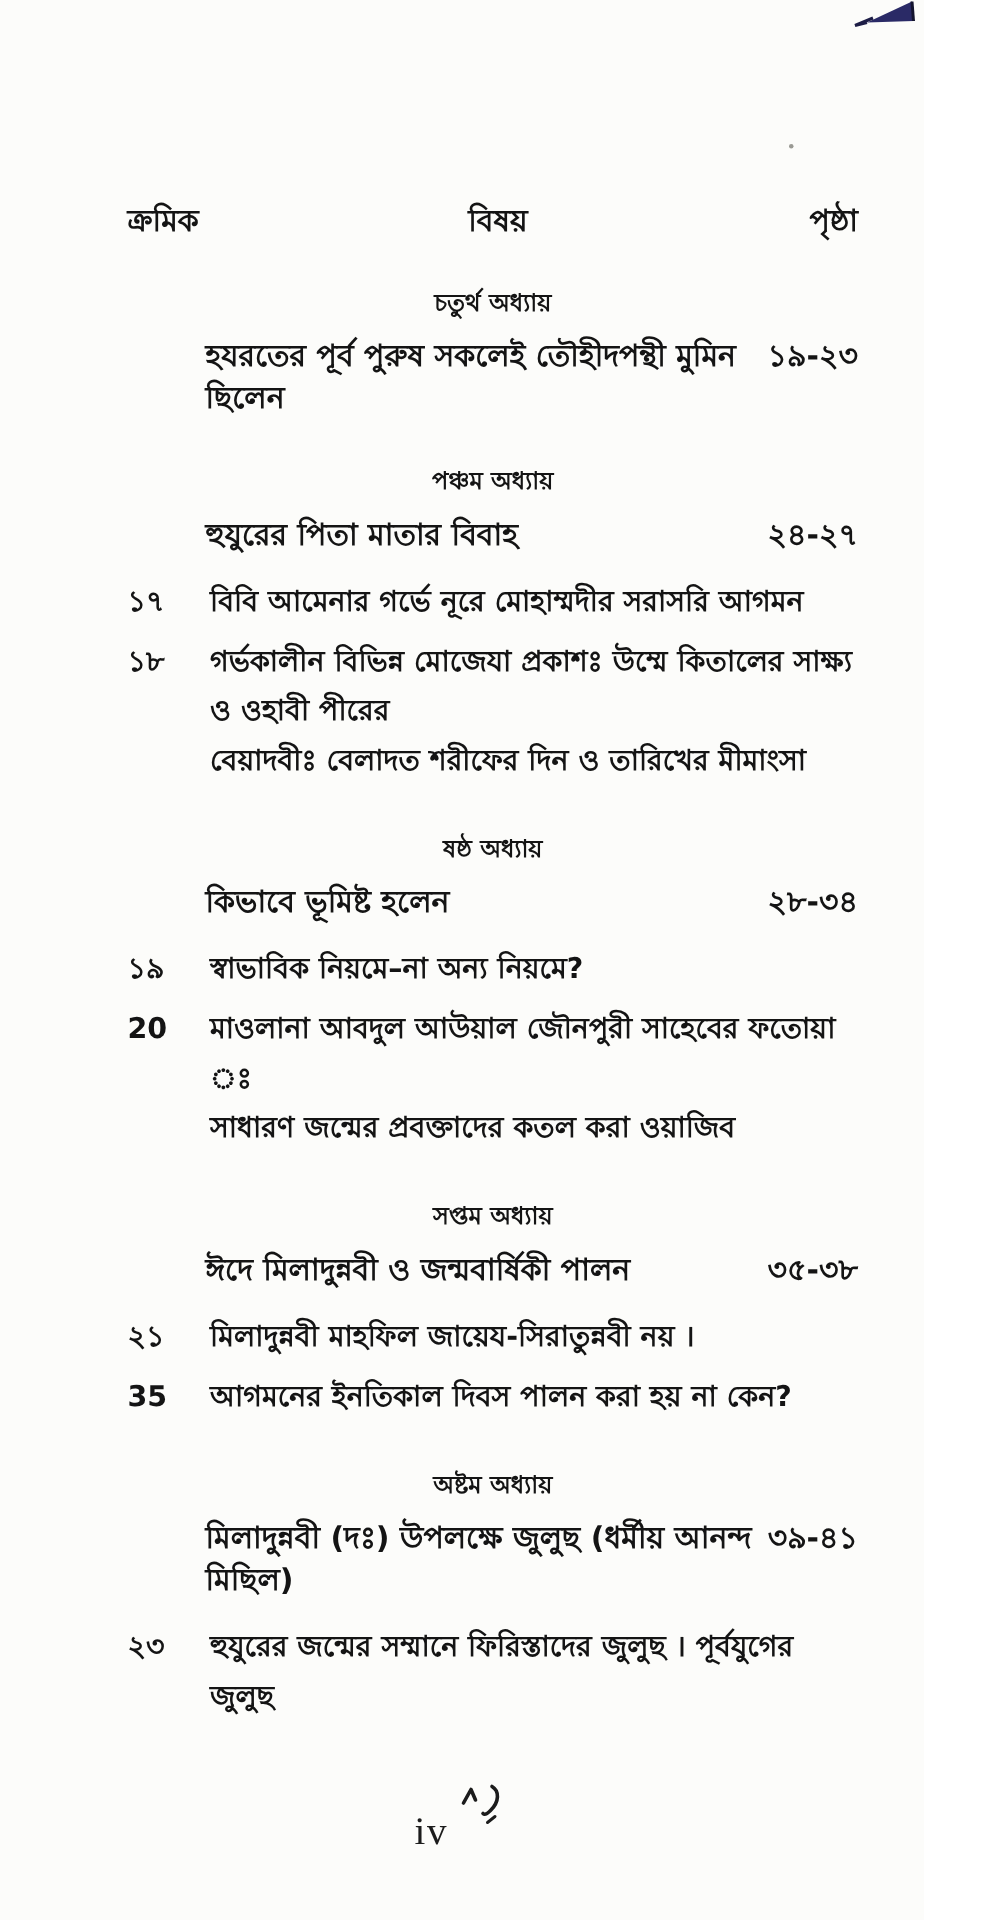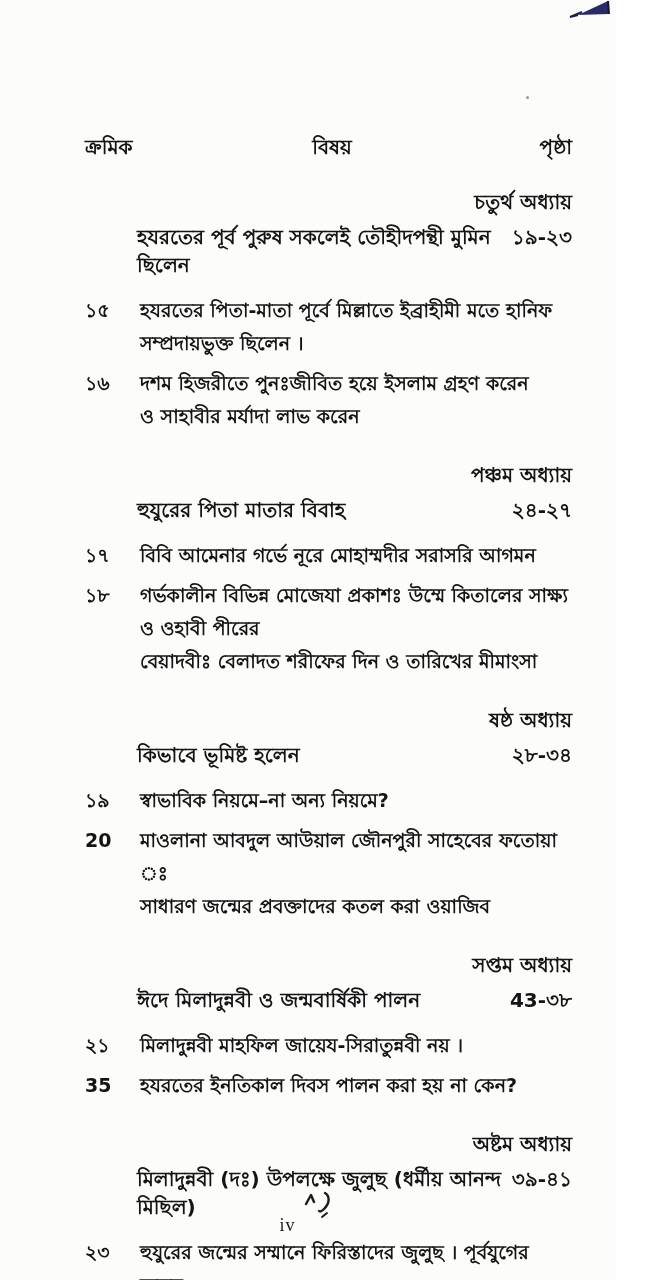--- a/index.html
+++ b/index.html
@@ -25,23 +25,23 @@
     margin:132px 44px 16px 85px;
     height:28px;
     font-size:20px;
   }
   .header-row .col-left{position:absolute;left:0;top:0;}
   .header-row .col-center{position:absolute;left:247px;top:0;transform:translateX(-50%);}
   .header-row .col-right{position:absolute;right:0;top:0;}
   .sections{margin:0 44px 0 85px;}
   .chapter-title{
     margin:26px 0 0 0;
-    font-size:20px;
+    font-size:16px;
     line-height:32px;
-    text-align:right;
+    text-align:center;
     font-weight:700;
   }
   .subtitle-row{
     position:relative;
     margin-top:5px;
     font-size:20px;
     line-height:28px;
     padding:0 52px;
   }
   .subtitle-row .pages{
@@ -58,21 +58,21 @@
     line-height:33px;
   }
   .item-no{flex:0 0 55px;}
   .item-text{white-space:pre-line;flex:1;}
   .footer{
     position:absolute;
     left:0;bottom:44px;width:100%;
     text-align:center;
     font-family:"Liberation Serif",serif;
     font-weight:400;
-    font-size:18px;
+    font-size:26px;
     color:#1c1c1c;
   }
   .footer .iv{letter-spacing:1px;}
   .squiggle{vertical-align:12px;margin-left:7px;}
 </style>
 </head>
 <body>
 
 <div class="page">
 
@@ -90,33 +90,20 @@
     <span class="col-right">পৃষ্ঠা</span>
   </div>
 
   <div class="sections">
   <section class="chapter">
     <h2 class="chapter-title">চতুর্থ অধ্যায়</h2>
     <div class="subtitle-row">
       <span class="subtitle">হযরতের পূর্ব পুরুষ সকলেই তৌহীদপন্থী মুমিন ছিলেন</span>
       <span class="pages">১৯-২৩</span>
     </div>
-    <div class="items">
-  <div class="item">
-    <span class="item-no">১৫</span>
-    <span class="item-text">হযরতের পিতা-মাতা পূর্বে মিল্লাতে ইব্রাহীমী মতে হানিফ
-সম্প্রদায়ভুক্ত ছিলেন ।</span>
-  </div>
-
-  <div class="item">
-    <span class="item-no">১৬</span>
-    <span class="item-text">দশম হিজরীতে পুনঃজীবিত হয়ে ইসলাম গ্রহণ করেন
-ও সাহাবীর মর্যাদা লাভ করেন</span>
-  </div>
-</div>
   </section>
 
   <section class="chapter">
     <h2 class="chapter-title">পঞ্চম অধ্যায়</h2>
     <div class="subtitle-row">
       <span class="subtitle">হুযুরের পিতা মাতার বিবাহ</span>
       <span class="pages">২৪-২৭</span>
     </div>
     <div class="items">
   <div class="item">
@@ -149,31 +136,31 @@
     <span class="item-text">মাওলানা আবদুল আউয়াল জৌনপুরী সাহেবের ফতোয়া ঃ
 সাধারণ জন্মের প্রবক্তাদের কতল করা ওয়াজিব</span>
   </div>
 </div>
   </section>
 
   <section class="chapter">
     <h2 class="chapter-title">সপ্তম অধ্যায়</h2>
     <div class="subtitle-row">
       <span class="subtitle">ঈদে মিলাদুন্নবী ও জন্মবার্ষিকী পালন</span>
-      <span class="pages">43-৩৮</span>
+      <span class="pages">৩৫-৩৮</span>
     </div>
     <div class="items">
   <div class="item">
     <span class="item-no">২১</span>
     <span class="item-text">মিলাদুন্নবী মাহফিল জায়েয-সিরাতুন্নবী নয় ।</span>
   </div>
 
   <div class="item">
     <span class="item-no">35</span>
-    <span class="item-text">হযরতের ইনতিকাল দিবস পালন করা হয় না কেন?</span>
+    <span class="item-text">আগমনের ইনতিকাল দিবস পালন করা হয় না কেন?</span>
   </div>
 </div>
   </section>
 
   <section class="chapter">
     <h2 class="chapter-title">অষ্টম অধ্যায়</h2>
     <div class="subtitle-row">
       <span class="subtitle">মিলাদুন্নবী (দঃ) উপলক্ষে জুলুছ (ধর্মীয় আনন্দ মিছিল)</span>
       <span class="pages">৩৯-৪১</span>
     </div>

